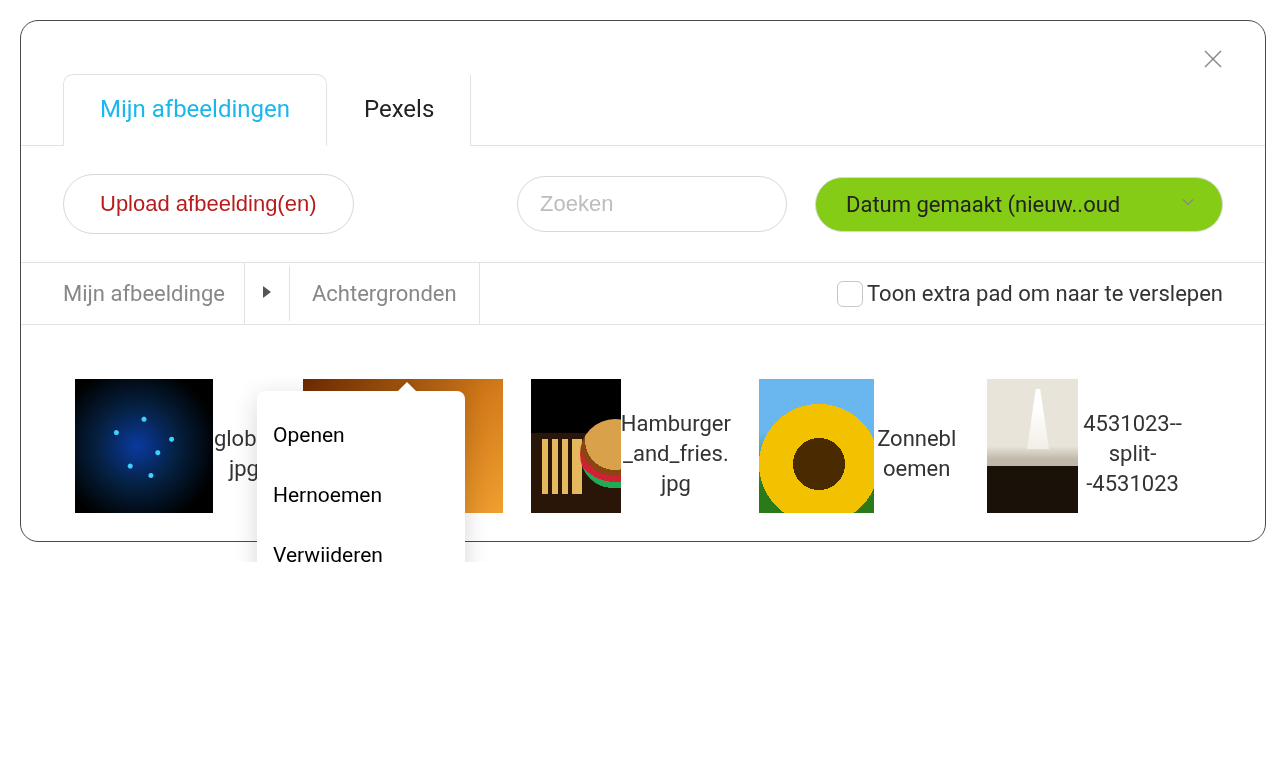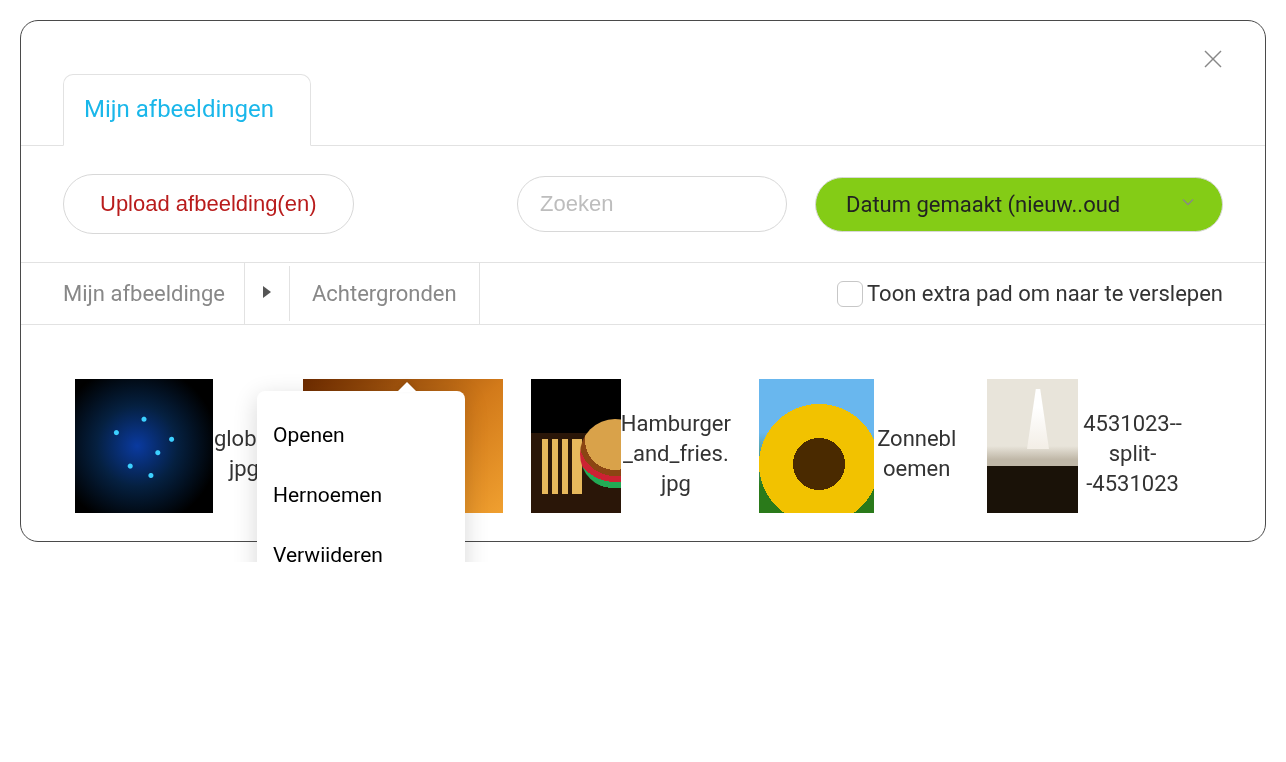--- a/index.html
+++ b/index.html
@@ -28,21 +28,21 @@
       align-items: center;
       justify-content: center;
     }
     .close-x svg { stroke: #888; }
     .tabs-row {
       display: flex;
       padding-left: 42px;
       border-bottom: 1px solid #e2e2e2;
     }
     .tab {
-      padding: 20px 36px 22px 20px;
+      padding: 20px 36px 22px 36px;
       font-size: 24px;
       color: #222;
       cursor: pointer;
       border: 1px solid transparent;
       border-bottom: none;
       position: relative;
       top: 1px;
       background: #fff;
     }
     .tab.active {
@@ -260,20 +260,21 @@
     <span>
       <svg width="20" height="20" viewBox="0 0 20 20" fill="none" stroke-width="1.5">
           <line x1="2" y1="2" x2="18" y2="18"></line>
           <line x1="18" y1="2" x2="2" y2="18"></line>
         </svg>
     </span>
   </div>
 
   <div class="tabs-row">
     <div class="tab active"><span>Mijn afbeeldingen</span></div>
+    <div class="tab"><span>Pexels</span></div>
   </div>
 
   <div class="toolbar">
     <button class="pill-btn"><span>Upload afbeelding(en)</span></button>
 
     <div class="search-wrap">
       <input type="text" placeholder="Zoeken" style="">
       <span class="search-icon">
         <svg width="22" height="22" viewBox="0 0 24 24" fill="none" stroke-width="1.6">
             <circle cx="10" cy="10" r="7"></circle>

